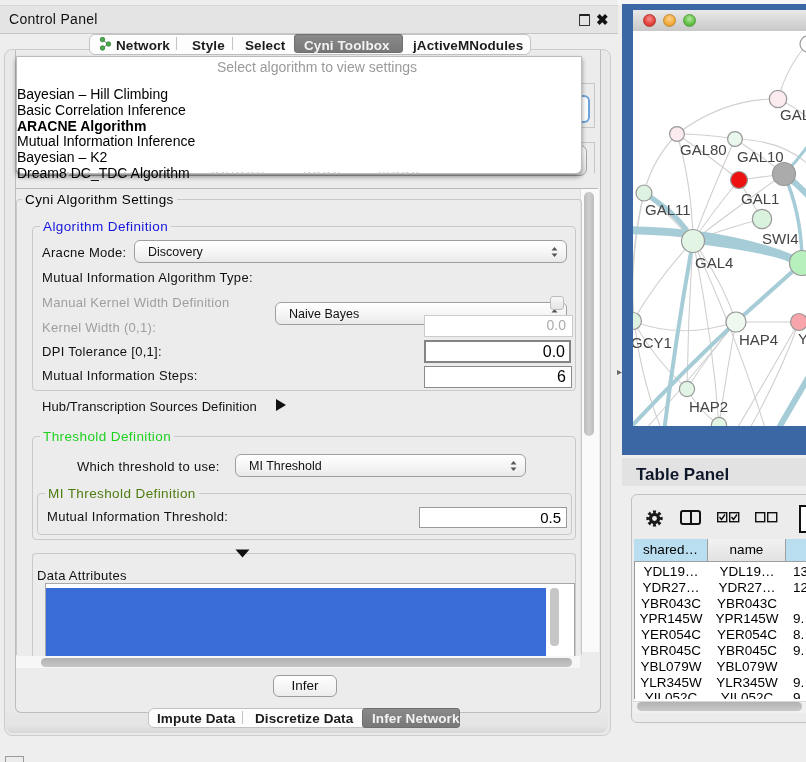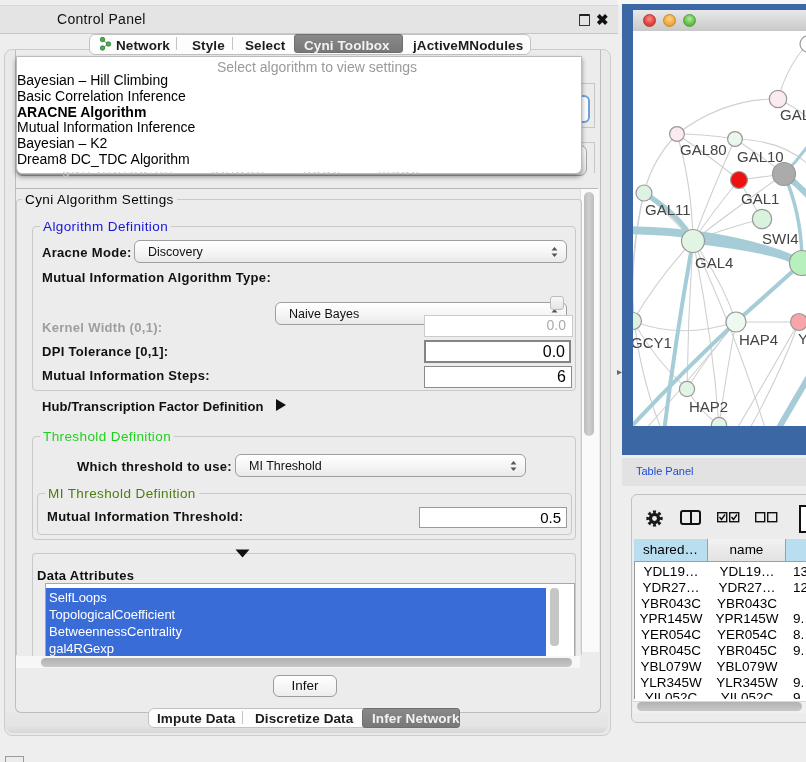--- a/index.html
+++ b/index.html
@@ -1,37 +1,37 @@
 <!DOCTYPE html>
 <html><head>
 <meta charset="utf-8">
 <style>
 html,body{margin:0;padding:0;}
 body{width:806px;height:762px;overflow:hidden;background:#eeeeee;font-family:"Liberation Sans",sans-serif;position:relative;}
 .abs{position:absolute;}
 .b{font-weight:bold;}
-.lbl{font-size:13px;font-weight:bold;color:#111;letter-spacing:0.3px;}
+.lbl{font-size:13px;font-weight:normal;color:#111;letter-spacing:0.3px;}
 .dis{color:#9e9e9e;}
 .groupbox{position:absolute;border:1px solid #c9c9c9;border-radius:4px;box-shadow:inset 0 0 0 1px #f8f8f8;}
 .gtitle{position:absolute;background:#e9e9e9;padding:0 3px;font-size:13.5px;line-height:13px;letter-spacing:0.4px;}
 .combo{position:absolute;background:linear-gradient(#ffffff, #f2f2f2 70%, #e8e8e8);border:1px solid #9f9f9f;border-radius:6px;}
 .combo .ct{position:absolute;left:13px;top:50%;transform:translateY(-50%);font-size:12.5px;color:#111;}
 .carr{position:absolute;right:7px;top:50%;transform:translateY(-50%);width:9px;height:12px;}
 .fld{position:absolute;background:#fff;font-size:13px;text-align:right;}
 .tabtxt{font-size:13.5px;font-weight:bold;color:#1c1c1c;letter-spacing:0.1px;}
 </style>
 </head>
 <body>
 
 <div class="abs" style="left:0;top:0;width:806px;height:5px;background:#f6f6f6;"></div>
 
 <div class="abs" style="left:0;top:0;width:618px;height:750px;background:#eeeeee;">
 
   <div class="abs" style="left:0;top:5px;width:618px;height:27px;background:#e4e4e4;border-top:1px solid #d6d6d6;border-bottom:1px solid #c6c6c6;"></div>
-  <div class="abs" style="left:9px;top:11px;font-size:14px;letter-spacing:0.3px;color:#111;margin-left:48px;">Control Panel</div>
+  <div class="abs" style="left:9px;top:11px;font-size:14px;letter-spacing:0.3px;color:#111;">Control Panel</div>
 
   <div class="abs" style="left:579px;top:14px;width:9px;height:9px;border:1.5px solid #333;border-top:2.5px solid #222;border-radius:1px;"></div>
 
   <div class="abs" style="left:596px;top:14px;width:11px;height:11px;font-size:15px;font-weight:bold;color:#111;line-height:11px;">✖</div>
 
   <div class="abs" style="left:4px;top:49px;width:605px;height:685px;background:#e9e9e9;border:1px solid #cccccc;border-radius:8px;"></div>
 
   <div class="abs" style="left:5px;top:712px;width:603px;height:21px;background:linear-gradient(#e7e7e7 0%,#e4e4e4 65%,#d7d7d7 100%);border-radius:0 0 8px 8px;"></div>
 
   <div class="abs" style="left:15px;top:50px;width:584px;height:662px;background:#ececec;border:1px solid #bdbdbd;border-radius:0 0 6px 6px;border-top:none;"></div>
@@ -81,32 +81,33 @@
 
   <div class="abs lbl" style="left:42px;top:270px;">Mutual Information Algorithm Type:</div>
   <div class="combo" style="left:275px;top:266px;width:290px;height:21px;margin-top:36px;">
     <span class="ct">Naive Bayes</span>
     <svg class="carr" viewBox="0 0 9 12">
         <path d="M1.5 4.5 L4.5 1 L7.5 4.5 Z" fill="#555"></path>
         <path d="M1.5 7.5 L4.5 11 L7.5 7.5 Z" fill="#555"></path>
       </svg>
   </div>
 
+  <div class="abs lbl dis" style="left:42px;top:295px;">Manual Kernel Width Definition</div>
   <div class="abs" style="left:550px;top:296px;width:12px;height:12px;background:linear-gradient(#f8f8f8,#e4e4e4);border:1px solid #bcbcbc;border-radius:3px;"></div>
 
   <div class="abs lbl dis" style="left:42px;top:320px;">Kernel Width (0,1):</div>
   <div class="fld" style="left:424px;top:315px;width:141px;height:20px;border:1px solid #cbcbcb;color:#ababab;font-size:14px;line-height:19px;padding-right:6px;">0.0</div>
 
   <div class="abs lbl" style="left:42px;top:344px;">DPI Tolerance [0,1]:</div>
   <div class="fld" style="left:424px;top:340px;width:139px;height:19px;border:2px solid #848484;color:#000;font-size:16px;line-height:20px;padding-right:4px;">0.0</div>
 
   <div class="abs lbl" style="left:42px;top:368px;">Mutual Information Steps:</div>
   <div class="fld" style="left:424px;top:366px;width:141px;height:20px;border:1px solid #8a8a8a;color:#000;font-size:16px;line-height:20px;padding-right:5px;">6</div>
 
-  <div class="abs lbl" style="left:42px;top:399px;letter-spacing:0.1px;">Hub/Transcription Factor Definition</div>
+  <div class="abs lbl" style="left:42px;top:399px;letter-spacing:0.1px;">Hub/Transcription Sources Definition</div>
   <svg class="abs" style="left:275px;top:398px;" width="12" height="14" viewBox="0 0 12 14">
       <path d="M1 1 L11 7 L1 13 Z" fill="#111"></path>
     </svg>
 
   <div class="groupbox" style="left:32px;top:436px;width:542px;height:102px;box-shadow:none;"></div>
   <div class="gtitle" style="left:40px;top:430px;background:#ececec;color:#1fd11f;">Threshold Definition</div>
 
   <div class="abs lbl" style="left:77px;top:459px;">Which threshold to use:</div>
   <div class="combo" style="left:235px;top:454px;width:289px;height:21px;">
     <span class="ct">MI Threshold</span>
@@ -124,41 +125,40 @@
 
   <div class="groupbox" style="left:32px;top:553px;width:542px;height:104px;border-bottom:none;box-shadow:none;"></div>
   <svg class="abs" style="left:235px;top:549px;" width="15" height="9" viewBox="0 0 15 9">
       <path d="M0.5 0.5 L14.5 0.5 L7.5 8.5 Z" fill="#111"></path>
     </svg>
 
   <div class="abs lbl" style="left:37px;top:568px;">Data Attributes</div>
 
   <div class="abs" style="left:45px;top:583px;width:528px;height:74px;background:#fff;border:1px solid #a8a8a8;border-bottom:none;"></div>
   <div class="abs" style="left:46px;top:588px;width:500px;height:68px;background:#3a6cd8;"></div>
-  <div class="abs" style="left:49px;top:590px;color:#fff;font-size:13px;line-height:16.9px;">SelfLoops<br>TopologicalCoefficient<br>BetweennessCentrality<br>gal4RGexp</div>
   <div class="abs" style="left:550px;top:588px;width:9px;height:58px;background:#c6c6c6;border-radius:4px;"></div>
 
   <div class="abs" style="left:16px;top:656px;width:564px;height:12px;background:#f7f7f7;"></div>
   <div class="abs" style="left:41px;top:658px;width:531px;height:9px;background:linear-gradient(#b2b2b2,#c6c6c6);border-radius:5px;"></div>
 
   <div class="abs" style="left:273px;top:675px;width:62px;height:20px;background:linear-gradient(#ffffff,#ededed);border:1px solid #9c9c9c;border-radius:6px;text-align:center;font-size:13.5px;line-height:20px;color:#111;">Infer</div>
 
   <div class="abs" style="left:148px;top:708px;width:312px;height:20px;background:#fdfdfd;border:1px solid #c2c2c2;border-radius:6px;box-sizing:border-box;"></div>
   <div class="abs tabtxt" style="left:157px;top:711px;">Impute Data</div>
   <div class="abs" style="left:242px;top:711px;width:1px;height:13px;background:#c4c4c4;"></div>
   <div class="abs tabtxt" style="left:255px;top:711px;">Discretize Data</div>
   <div class="abs" style="left:362px;top:708px;width:98px;height:20px;background:linear-gradient(#898989,#787878);border-radius:3px;border:1px solid #6f6f6f;box-sizing:border-box;"></div>
   <div class="abs tabtxt" style="left:372px;top:711px;color:#f2f2f2;">Infer Network</div>
 
   <div class="abs" style="left:16px;top:56px;width:564px;height:116px;background:#fff;border:1px solid #bbb;border-radius:0 0 6px 6px;box-shadow:0 3px 5px rgba(0,0,0,0.4);"></div>
   <div class="abs" style="left:40px;top:172px;width:520px;height:7px;overflow:hidden;">
       <div style="position:absolute;left:22px;top:-11px;font-size:14px;color:#c8c8c8;letter-spacing:2px;word-spacing:30px;">galFiltered.sif default node mode</div>
     </div>
   <div class="abs" style="left:16px;top:59px;width:564px;text-align:center;color:#9a9a9a;font-size:14px;margin-left:19px;">Select algorithm to view settings</div>
-  <div class="abs" style="left:17px;top:73px;font-size:14px;color:#000;line-height:15.8px;">Bayesian – Hill Climbing<br>Basic Correlation Inference<br><span class="b">ARACNE Algorithm</span><br>Mutual Information Inference<br>Bayesian – K2<br>Dream8 DC_TDC Algorithm</div>
+  <div class="abs" style="left:17px;top:87px;font-size:14px;color:#000;line-height:15.8px;">Bayesian – Hill Climbing<br>Basic Correlation Inference<br><span class="b">ARACNE Algorithm</span><br>Mutual Information Inference<br>Bayesian – K2<br>Dream8 DC_TDC Algorithm</div>
 </div>
 
 <div class="abs" style="left:622px;top:4px;width:184px;height:451px;background:#3b67a5;"></div>
 <div class="abs" style="left:633px;top:10px;width:173px;height:21px;background:linear-gradient(#e8e8e8,#c9c9c9);border-bottom:1px solid #9a9a9a;"></div>
 <div class="abs" style="left:643px;top:14px;width:11px;height:11px;border-radius:50%;background:radial-gradient(circle at 50% 35%,#f58e8a,#e3423b 60%,#c33832);border:0.5px solid #b5352e;"></div>
 <div class="abs" style="left:663px;top:14px;width:11px;height:11px;border-radius:50%;background:radial-gradient(circle at 50% 35%,#fcd389,#f0a93c 60%,#d6922f);border:0.5px solid #c08a2e;"></div>
 <div class="abs" style="left:683px;top:14px;width:11px;height:11px;border-radius:50%;background:radial-gradient(circle at 50% 35%,#b5e8a0,#62bf47 60%,#4ba238);border:0.5px solid #51a13c;"></div>
 
 <svg class="abs" style="left:633px;top:31px;background:#ffffff;" width="173" height="395" viewBox="633 31 173 395">
   <g fill="none" stroke="#d0d0d0" stroke-width="1.1">
@@ -233,21 +233,21 @@
     <text x="762" y="244">SWI4</text>
     <text x="695" y="268">GAL4</text>
     <text x="631" y="348">GCY1</text>
     <text x="739" y="345">HAP4</text>
     <text x="798" y="344">Y</text>
     <text x="689" y="412">HAP2</text>
   </g>
 </svg>
 
 <div class="abs" style="left:622px;top:458px;width:184px;height:28px;background:#e2e2e2;"></div>
-<div class="abs" style="left:636px;top:465px;font-size:11px;color:#1d4ed8;">Table Panel</div>
+<div class="abs" style="left:636px;top:465px;font-size:17px;color:#0f172a;font-weight:bold;">Table Panel</div>
 <div class="abs" style="left:631px;top:494px;width:180px;height:227px;background:#ececec;border:1px solid #c2c2c2;border-radius:6px;"></div>
 
 <svg class="abs" style="left:646px;top:510px;" width="17" height="17" viewBox="0 0 17 17">
   <path d="M6.7 0.4 L10.3 0.4 L9.7 2.9 L11.6 3.7 L13.0 1.5 L15.5 4.0 L13.3 5.4 L14.1 7.3 L16.6 6.7 L16.6 10.3 L14.1 9.7 L13.3 11.6 L15.5 13.0 L13.0 15.5 L11.6 13.3 L9.7 14.1 L10.3 16.6 L6.7 16.6 L7.3 14.1 L5.4 13.3 L4.0 15.5 L1.5 13.0 L3.7 11.6 L2.9 9.7 L0.4 10.3 L0.4 6.7 L2.9 7.3 L3.7 5.4 L1.5 4.0 L4.0 1.5 L5.4 3.7 L7.3 2.9 Z" fill="#1a1a1a"></path>
   <circle cx="8.5" cy="8.5" r="2.4" fill="#ececec"></circle>
 </svg>
 <div class="abs" style="left:680px;top:510px;width:21px;height:15px;border:2.5px solid #111;border-radius:3px;box-sizing:border-box;"></div>
 <div class="abs" style="left:689.5px;top:510px;width:2.5px;height:15px;background:#111;"></div>
 <svg class="abs" style="left:717px;top:512px;" width="23" height="11" viewBox="0 0 23 11">
   <rect x="0.7" y="0.7" width="9" height="9" fill="none" stroke="#111" stroke-width="1.4"></rect>

